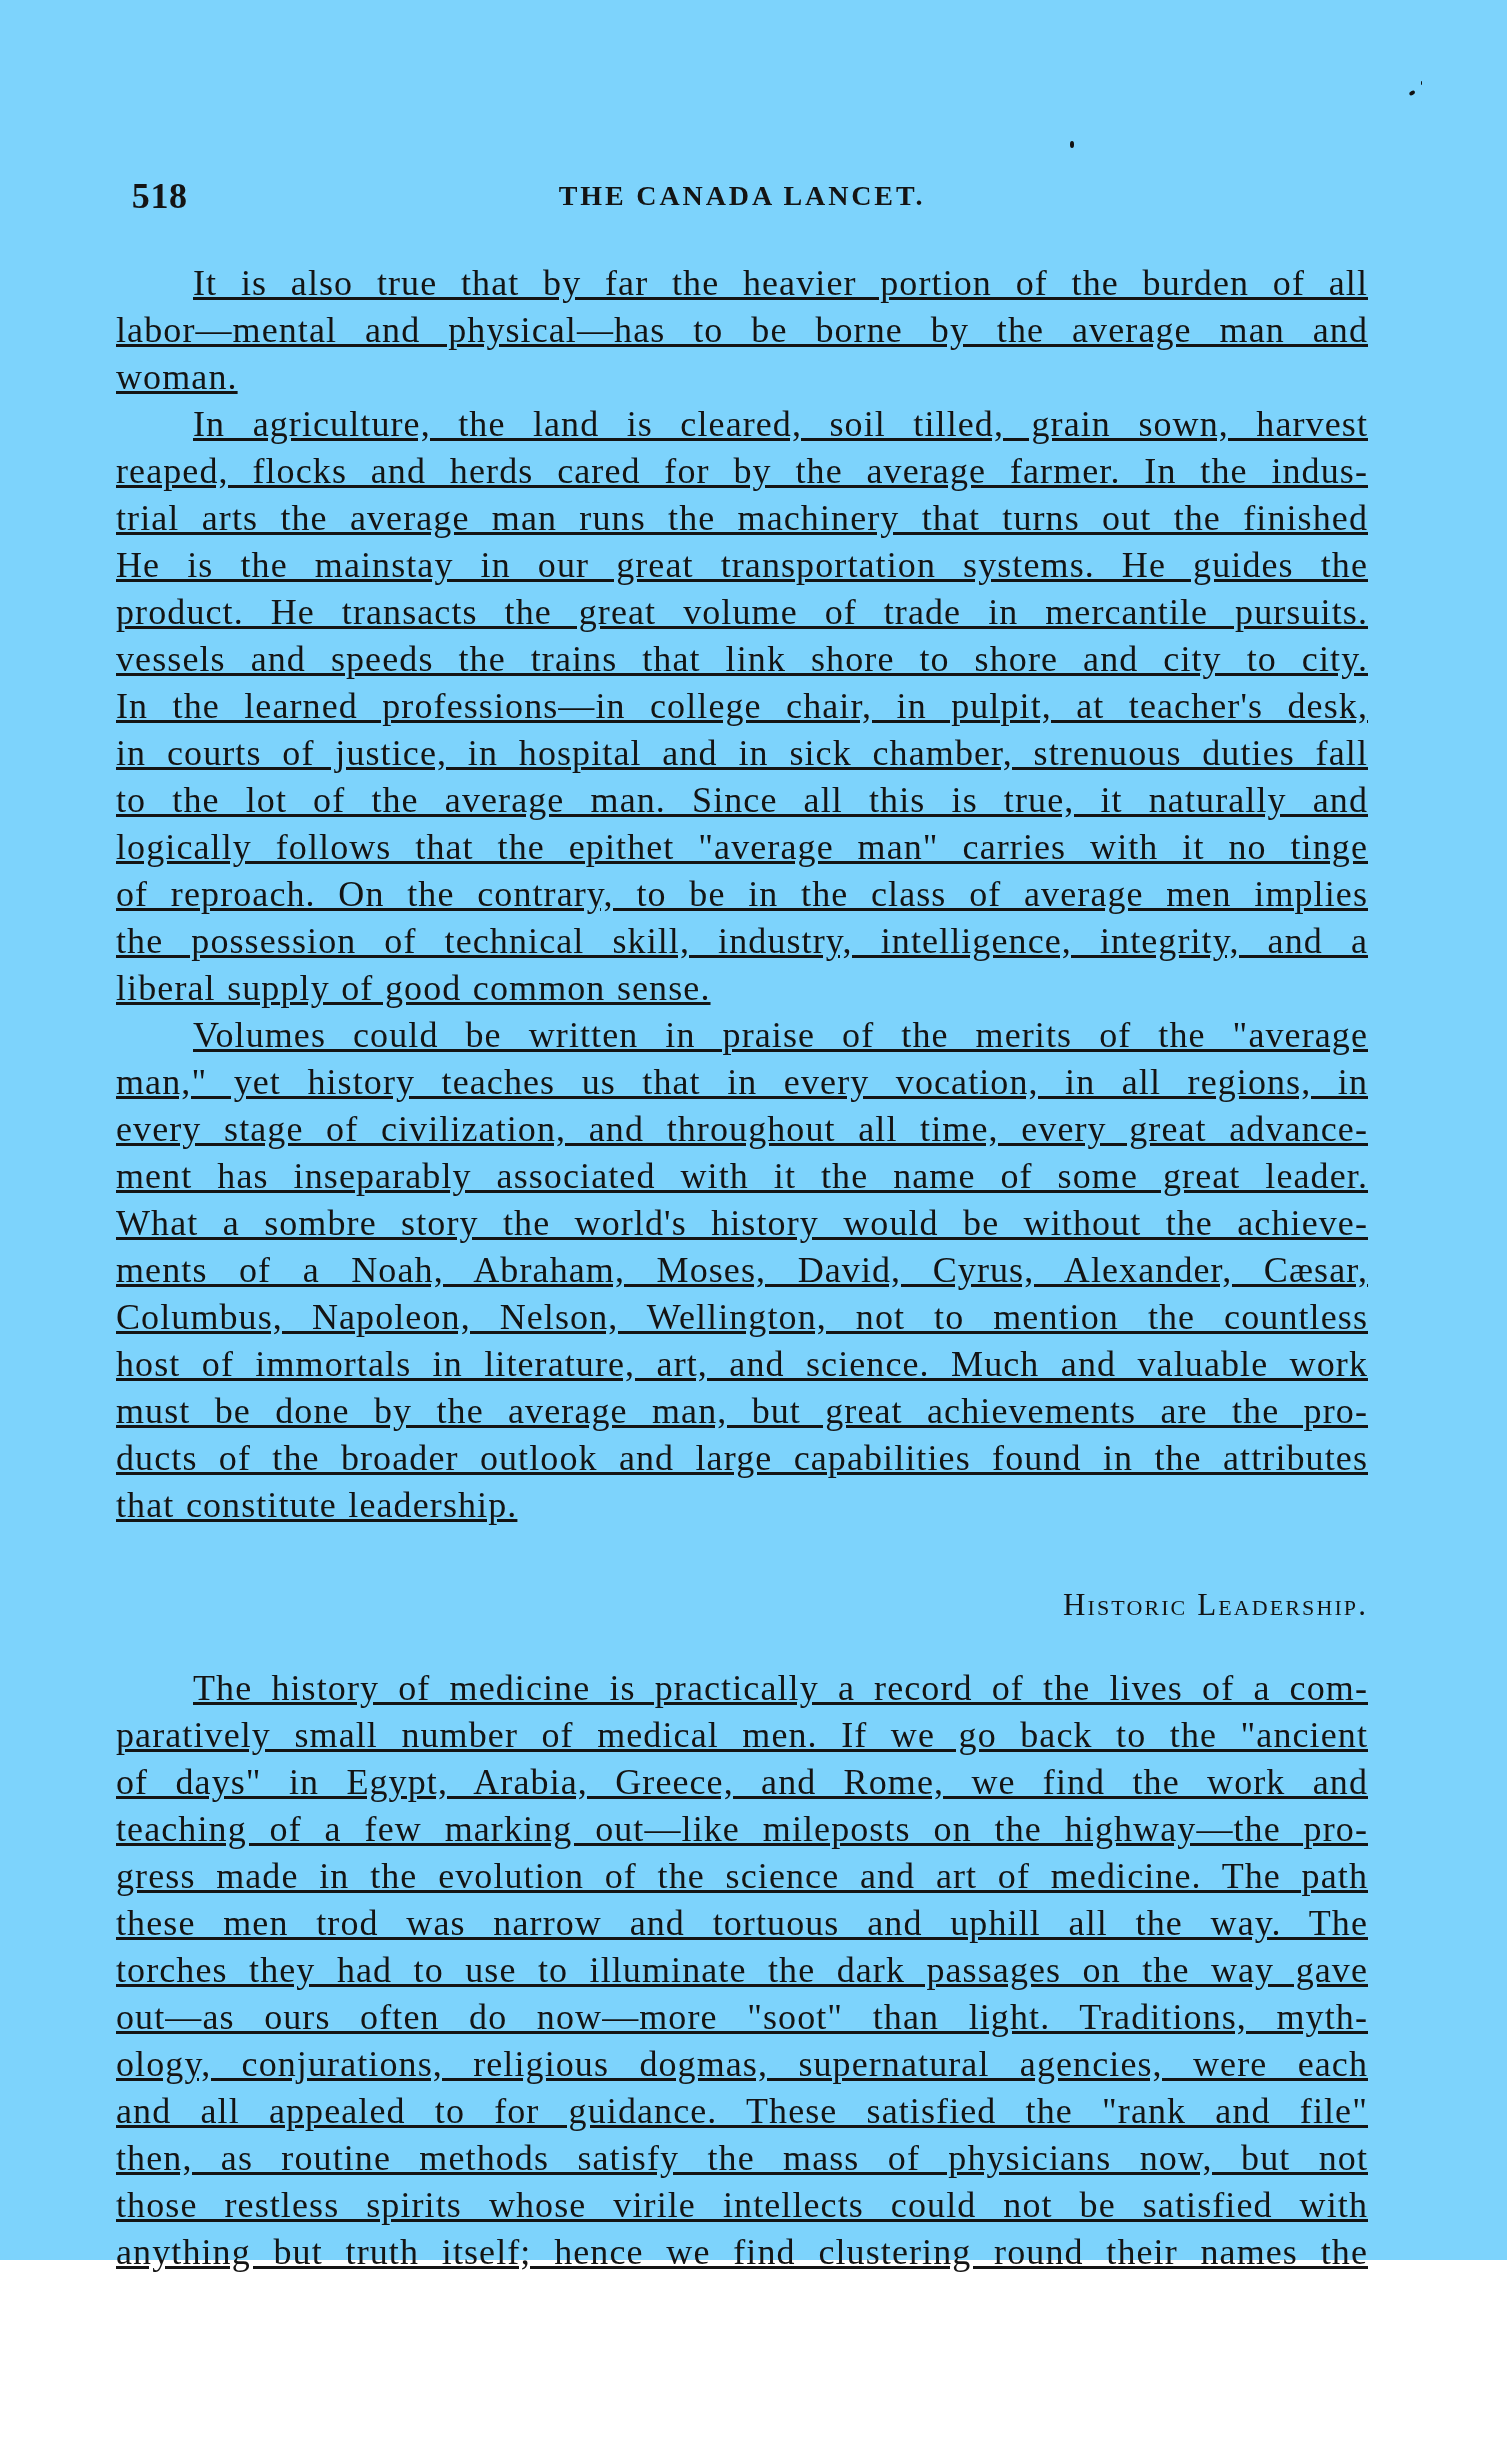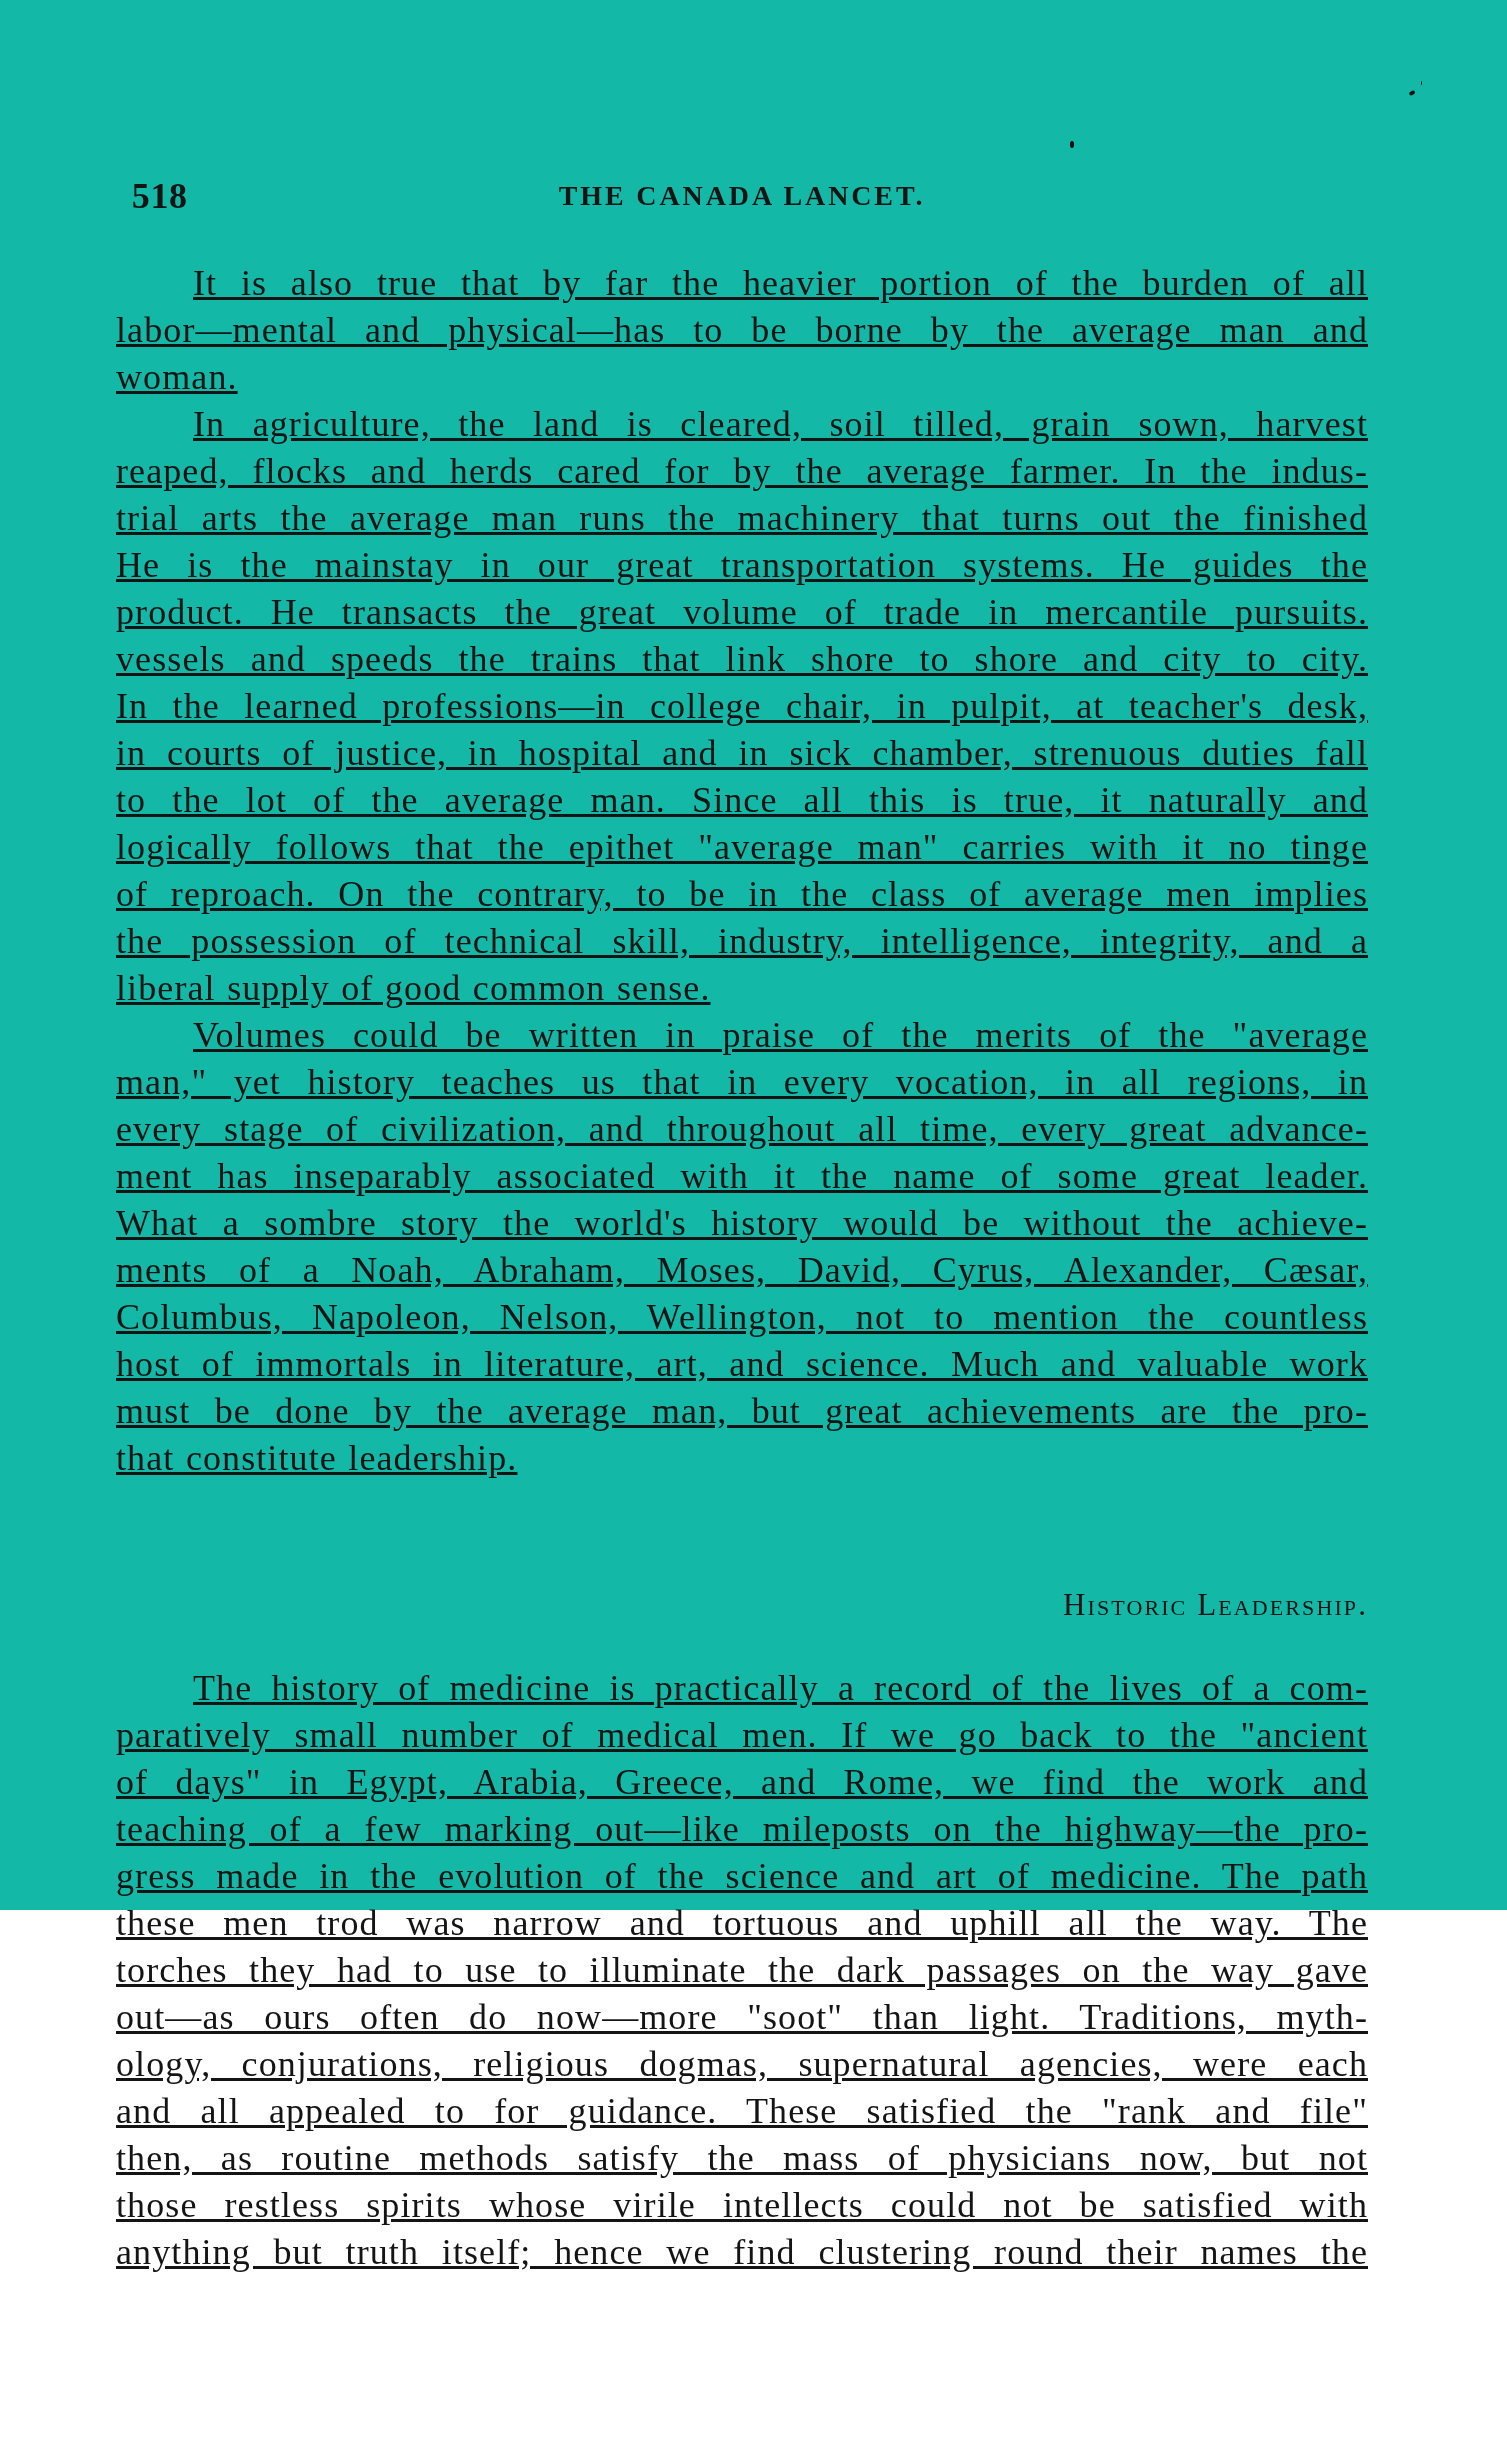--- a/index.html
+++ b/index.html
@@ -1,17 +1,17 @@
 <!DOCTYPE html>
 <html style="font-size:11.4px"><head>
 <meta charset="utf-8">
 <style>
   html, body { margin: 0; padding: 0; background: #ffffff; }
   body { width: 1507px; height: 2438px; position: relative; overflow: hidden; color: #141414; }
-  .page { position: absolute; left: 0; top: 0; width: 1507px; height: 1910px; background: #14b8a6; }
+  .page { position: absolute; left: 0; top: 0; width: 1507px; height: 2260px; background: #7dd3fc; }
   .serif { font-family: "Liberation Serif", "DejaVu Serif", serif; }
   .running-head { position: absolute; left: 116px; top: 175px; width: 1252px; height: 43px; }
   .page-number { position: absolute; left: 15.7px; top: 0; font-size: 36px; line-height: 43px; font-weight: bold; letter-spacing: 0.7px; }
   .journal-title { position: absolute; left: 0; right: 0; top: 1.4px; text-align: center; font-size: 28px; line-height: 40px; font-weight: bold; letter-spacing: 2.9px; }
   .section { position: absolute; left: 116px; width: 1252px; text-decoration: underline; }
   .section-1 { top: 260px; }
   .section-2 { top: 1665px; }
   .line { display: block; height: 47px; line-height: 47px; font-size: 36px; white-space: nowrap; text-align: justify; text-align-last: justify; letter-spacing: 1.1px; word-spacing: 1.4px; overflow: visible; }
   .line.indent { padding-left: 77px; }
   .line.last { text-align: right; text-align-last: left; }
@@ -54,20 +54,21 @@
     <span class="line last">liberal supply of good common sense.</span>
     <span class="line indent">Volumes could be written in praise of the merits of the "average</span>
     <span class="line">man," yet history teaches us that in every vocation, in all regions, in</span>
     <span class="line">every stage of civilization, and throughout all time, every great advance-</span>
     <span class="line">ment has inseparably associated with it the name of some great leader.</span>
     <span class="line">What a sombre story the world's history would be without the achieve-</span>
     <span class="line">ments of a Noah, Abraham, Moses, David, Cyrus, Alexander, Cæsar,</span>
     <span class="line">Columbus, Napoleon, Nelson, Wellington, not to mention the countless</span>
     <span class="line">host of immortals in literature, art, and science.  Much and valuable work</span>
     <span class="line">must be done by the average man, but great achievements are the pro-</span>
+    <span class="line">ducts of the broader outlook and large capabilities found in the attributes</span>
     <span class="line last">that constitute leadership.</span>
   </div>
 
   <div class="heading serif">Historic Leadership.</div>
 
   <div class="section section-2 serif">
     <span class="line indent">The history of medicine is practically a record of the lives of a com-</span>
     <span class="line">paratively small number of medical men.  If we go back to the "ancient</span>
     <span class="line">of days" in Egypt, Arabia, Greece, and Rome, we find the work and</span>
     <span class="line">teaching of a few marking out—like mileposts on the highway—the pro-</span>

